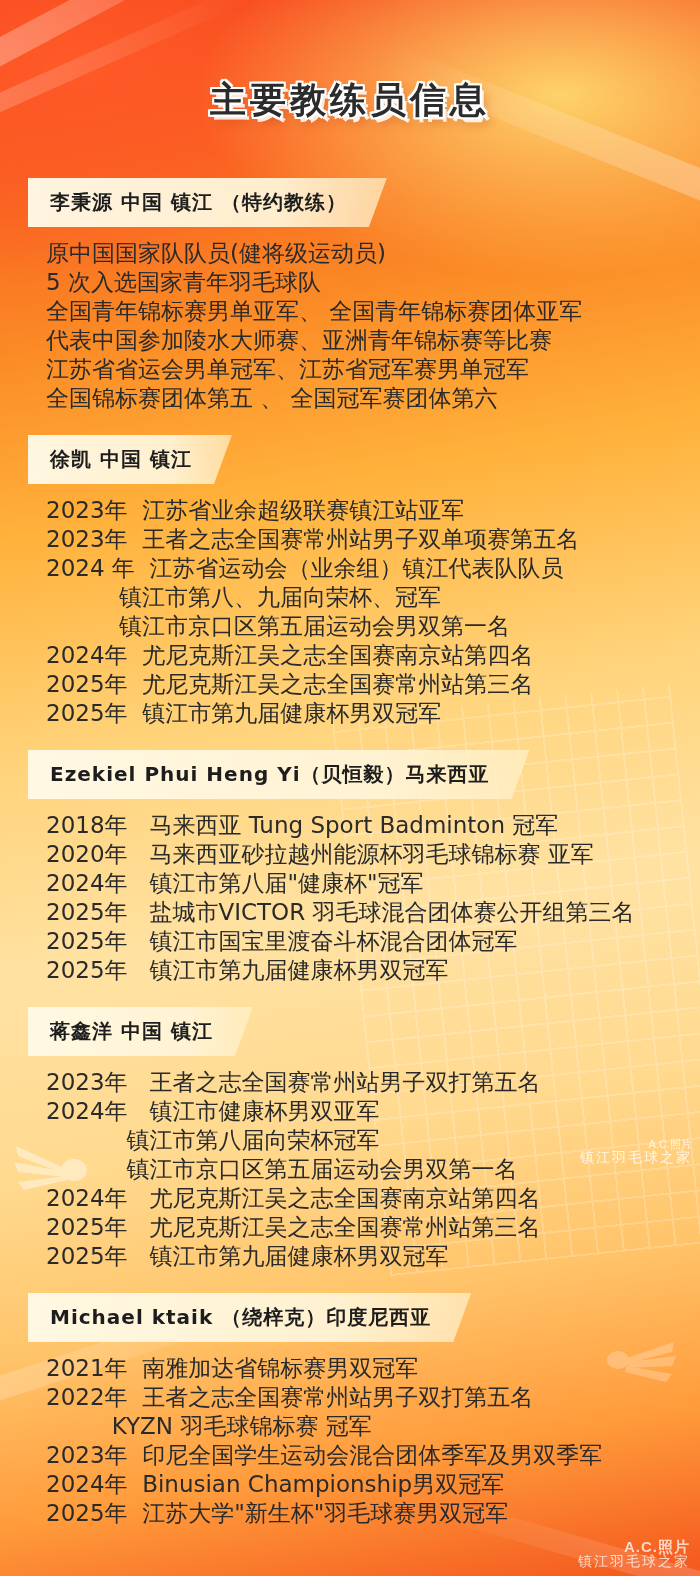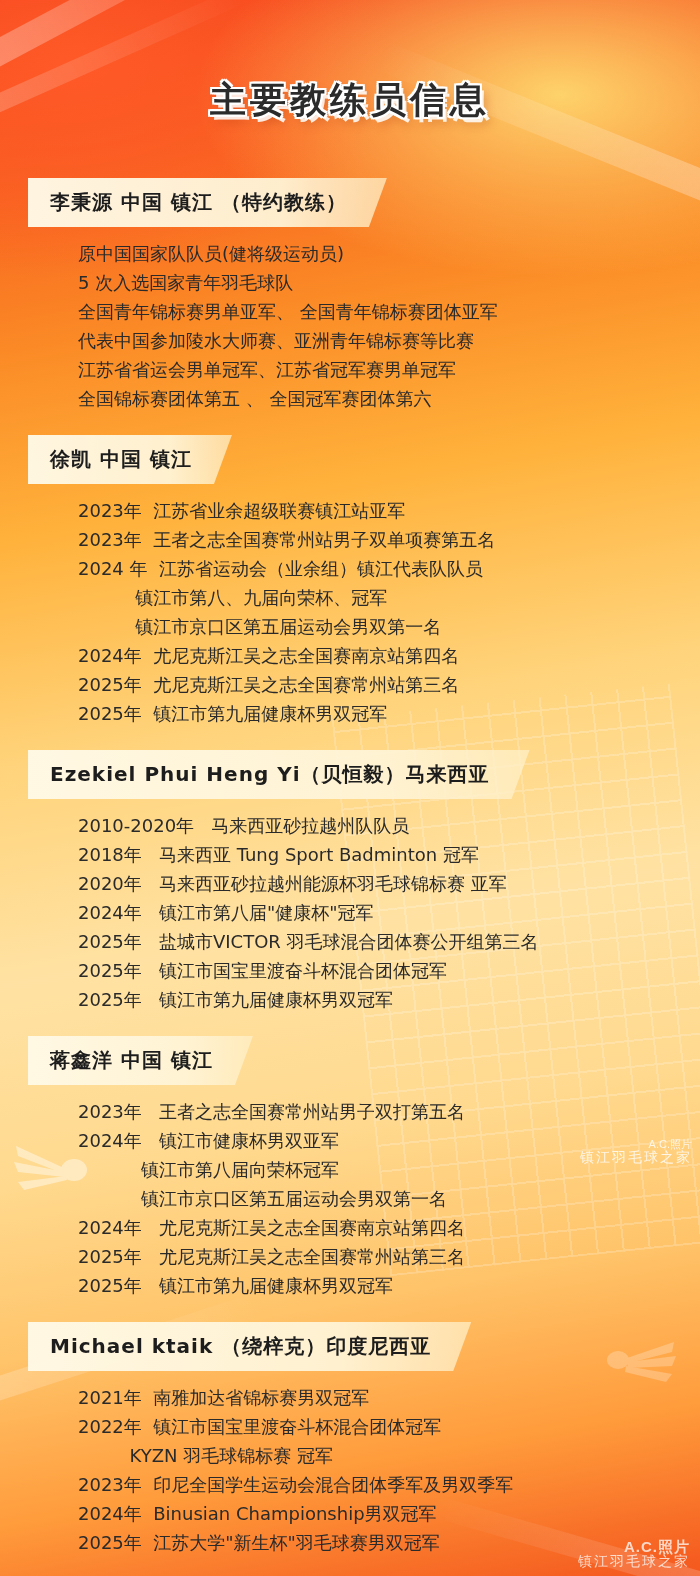--- a/index.html
+++ b/index.html
@@ -108,25 +108,24 @@
     clip-path: polygon(0 0, 100% 0, calc(100% - 18px) 100%, 0 100%);
     box-shadow: 0 2px 6px rgba(170,70,0,0.18);
   }
   .achievements {
     margin: 12px 0 0 0;
     padding: 0 30px 0 46px;
     list-style: none;
   }
   .achievements li {
     font-family: "DejaVu Sans", "Liberation Sans", sans-serif;
-    font-size: 18px;
+    font-size: 23px;
     line-height: 29px;
     color: #2a2a2a;
     white-space: pre;
-    margin-left: 32px;
   }
   .sec-gap { height: 16px; }
 
   
   .watermark {
     position: absolute;
     right: 10px;
     bottom: 8px;
     text-align: right;
     color: rgba(255,255,255,0.75);
@@ -214,21 +213,20 @@
         <li>2024年  尤尼克斯江吴之志全国赛南京站第四名</li>
         <li>2025年  尤尼克斯江吴之志全国赛常州站第三名</li>
         <li>2025年  镇江市第九届健康杯男双冠军</li>
       </ul>
     </div>
     <div class="sec-gap"></div>
 
     <div class="section">
       <div class="name-bar">Ezekiel Phui Heng Yi（贝恒毅）马来西亚</div>
       <ul class="achievements">
-        <li>2010-2020年   马来西亚砂拉越州队队员</li>
         <li>2018年   马来西亚 Tung Sport Badminton 冠军</li>
         <li>2020年   马来西亚砂拉越州能源杯羽毛球锦标赛 亚军</li>
         <li>2024年   镇江市第八届"健康杯"冠军</li>
         <li>2025年   盐城市VICTOR 羽毛球混合团体赛公开组第三名</li>
         <li>2025年   镇江市国宝里渡奋斗杯混合团体冠军</li>
         <li>2025年   镇江市第九届健康杯男双冠军</li>
       </ul>
     </div>
     <div class="sec-gap"></div>
 
@@ -243,21 +241,21 @@
         <li>2025年   尤尼克斯江吴之志全国赛常州站第三名</li>
         <li>2025年   镇江市第九届健康杯男双冠军</li>
       </ul>
     </div>
     <div class="sec-gap"></div>
 
     <div class="section">
       <div class="name-bar">Michael ktaik （绕梓克）印度尼西亚</div>
       <ul class="achievements">
         <li>2021年  南雅加达省锦标赛男双冠军</li>
-        <li>2022年  镇江市国宝里渡奋斗杯混合团体冠军</li>
+        <li>2022年  王者之志全国赛常州站男子双打第五名</li>
         <li>         KYZN 羽毛球锦标赛 冠军</li>
         <li>2023年  印尼全国学生运动会混合团体季军及男双季军</li>
         <li>2024年  Binusian Championship男双冠军</li>
         <li>2025年  江苏大学"新生杯"羽毛球赛男双冠军</li>
       </ul>
     </div>
 
   </div>
 
   <div class="wm-right-mid">

